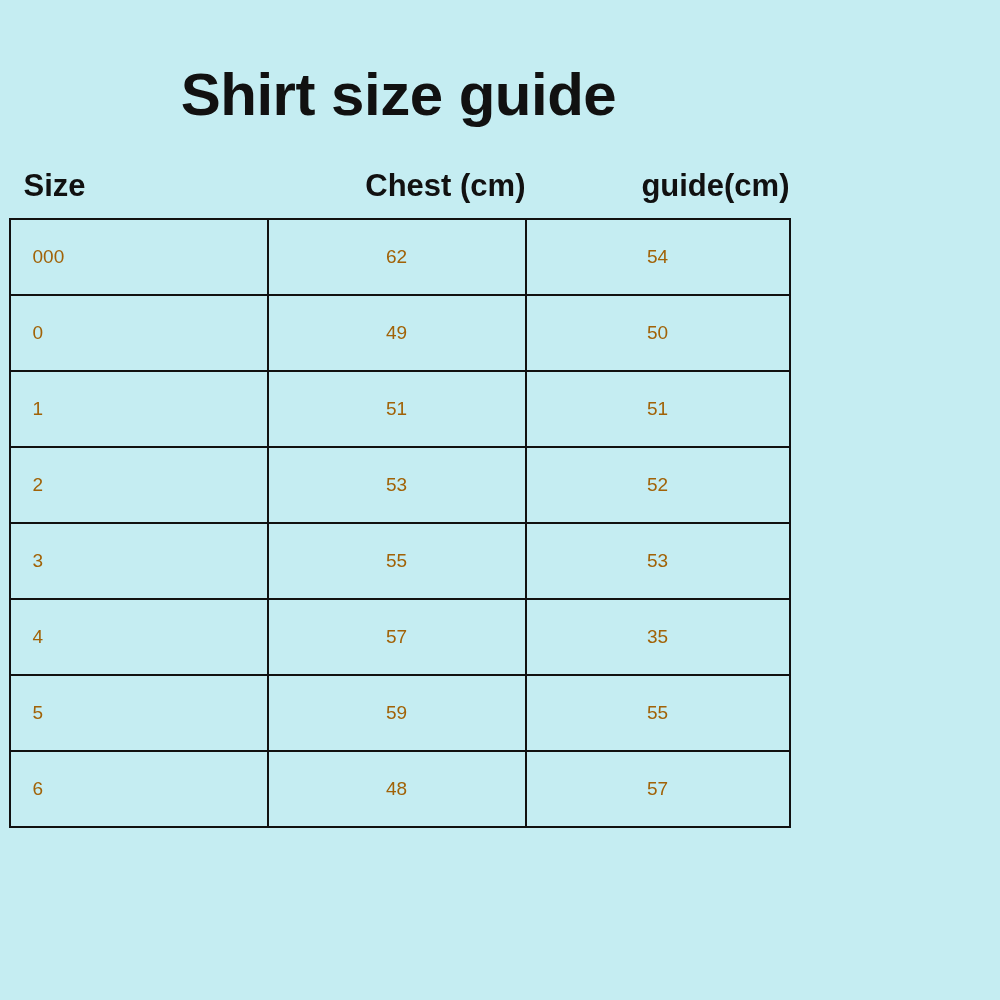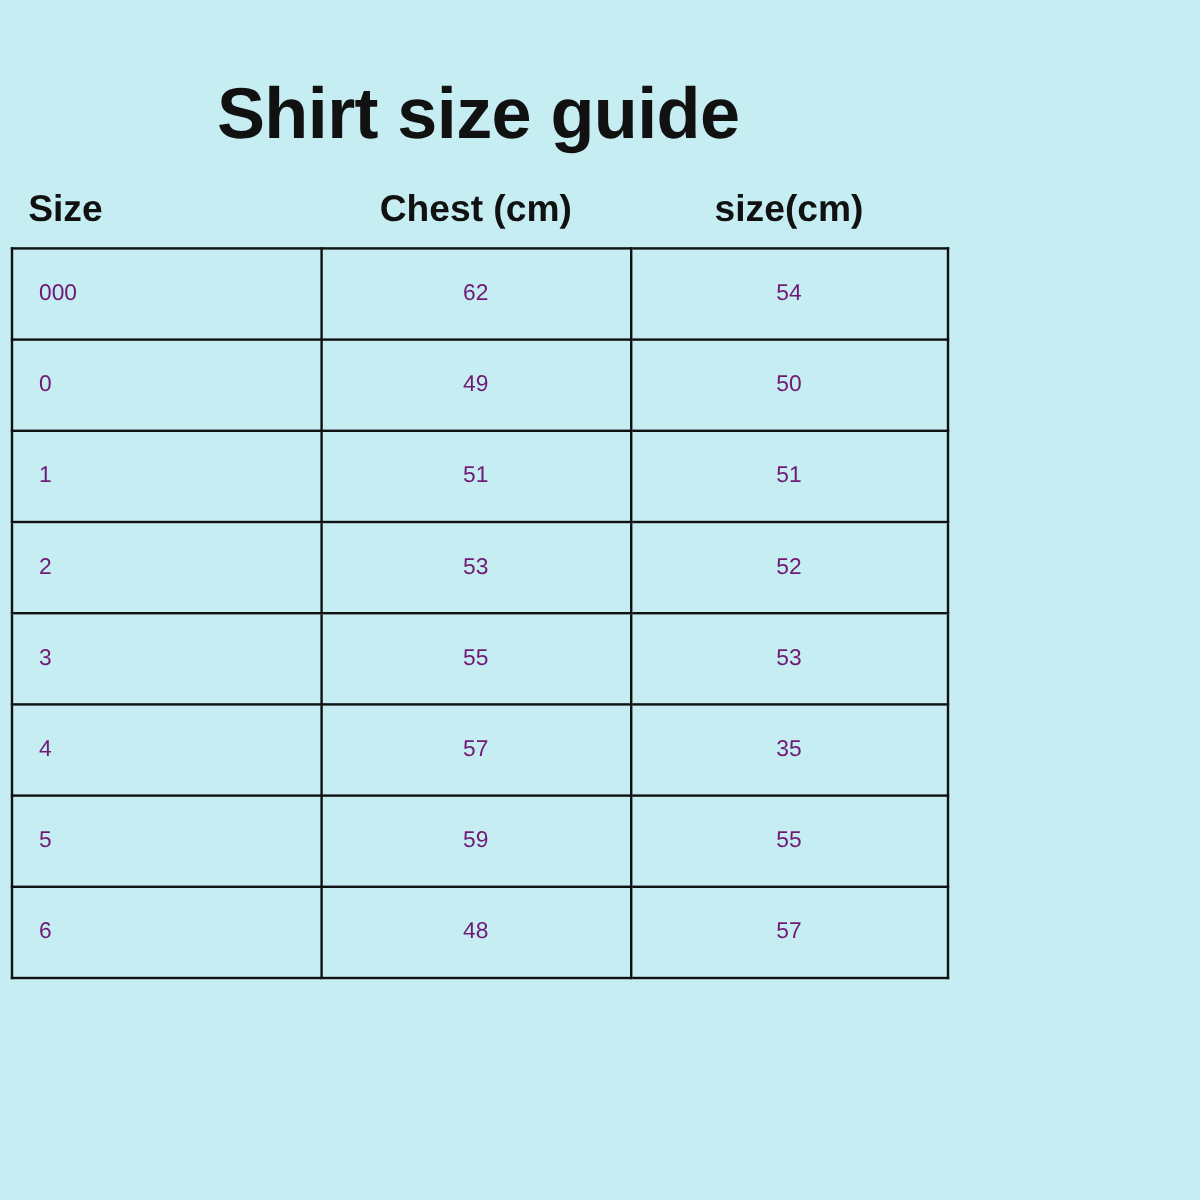--- a/index.html
+++ b/index.html
@@ -22,47 +22,47 @@
   .title {
     text-align: center;
     font-size: 60px;
     font-weight: bold;
     color: #111111;
     letter-spacing: -0.5px;
     padding-top: 62px;
     line-height: 1.1;
   }
   .table-wrap {
-    margin: 0 auto;
+    margin: 12px auto;
     width: 780px;
     padding-top: 28px;
   }
   table.size-table {
     width: 780px;
     border-collapse: collapse;
     table-layout: fixed;
   }
   table.size-table thead th {
     font-size: 31px;
     font-weight: bold;
     color: #111111;
     border: none;
     padding: 0 0 14px 0;
-    text-align: center;
+    text-align: right;
     vertical-align: bottom;
   }
   table.size-table thead th.col-size {
     text-align: left;
     padding-left: 14px;
   }
   table.size-table tbody td {
     border: 2px solid #111111;
     height: 74px;
     font-size: 19px;
-    color: #701a75;
+    color: #a16207;
     text-align: center;
     vertical-align: middle;
     padding: 0;
   }
   table.size-table tbody td.col-size {
     text-align: left;
     padding-left: 22px;
   }
   col.c1 { width: 258px; }
   col.c2 { width: 258px; }
@@ -79,21 +79,21 @@
     <table class="size-table">
       <colgroup>
         <col class="c1">
         <col class="c2">
         <col class="c3">
       </colgroup>
       <thead>
         <tr>
           <th class="col-size">Size</th>
           <th>Chest (cm)</th>
-          <th>size(cm)</th>
+          <th>guide(cm)</th>
         </tr>
       </thead>
       <tbody>
         <tr>
           <td class="col-size">000</td>
           <td>62</td>
           <td>54</td>
         </tr>
         <tr>
           <td class="col-size">0</td>

